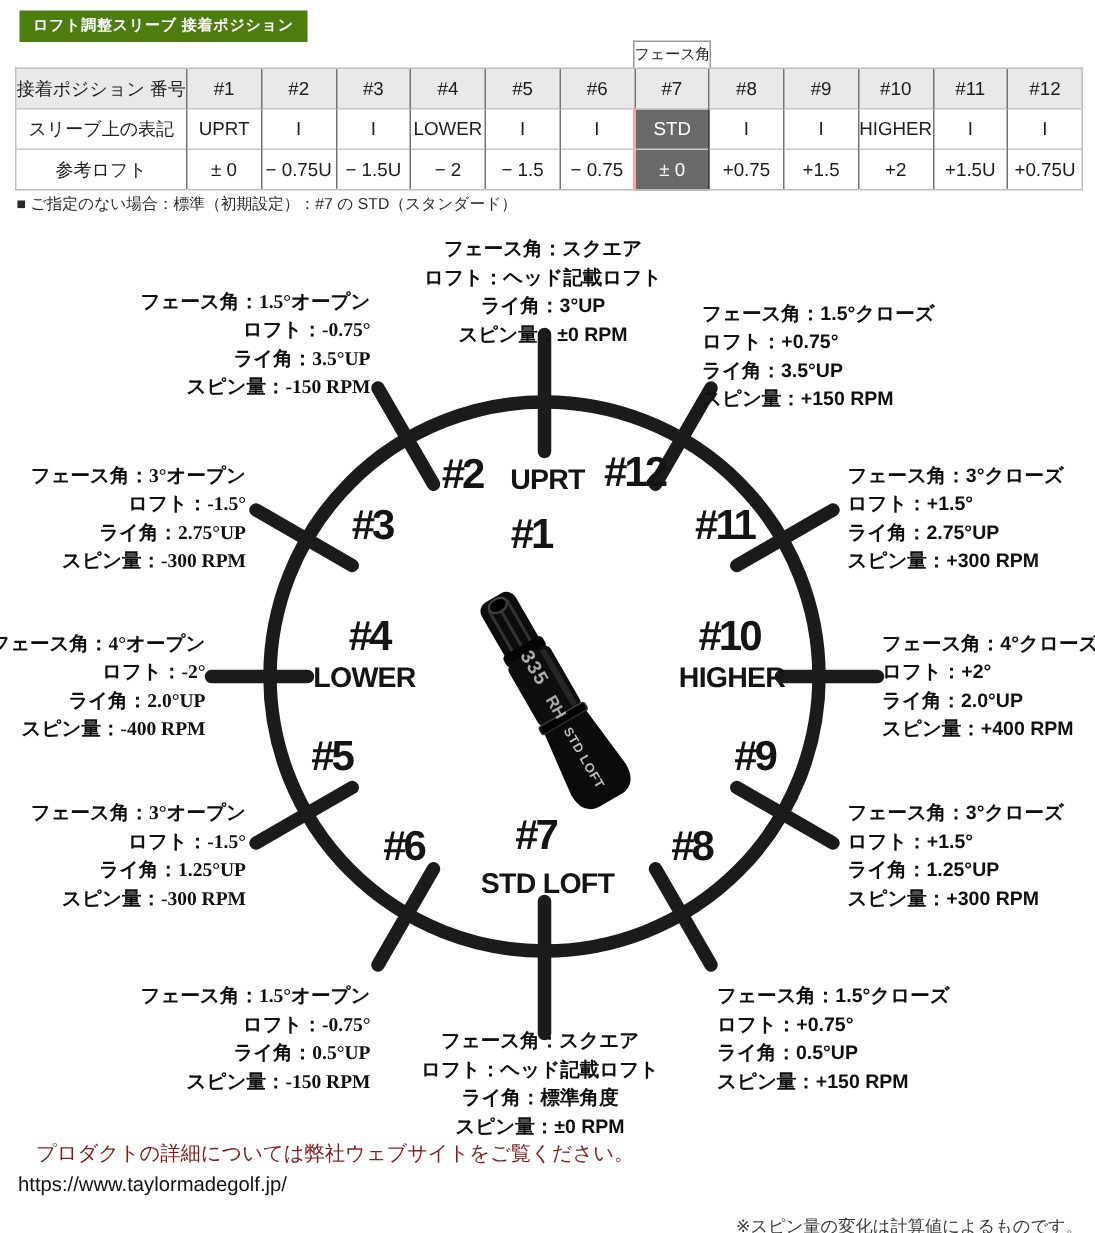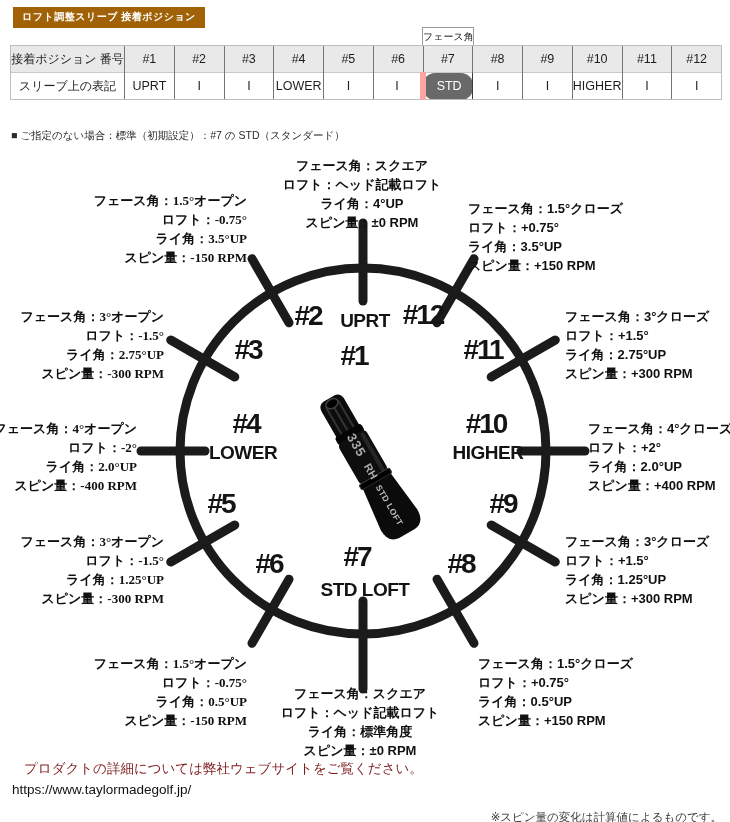--- a/index.html
+++ b/index.html
@@ -3,42 +3,42 @@
 <meta charset="utf-8">
 <style>
   html,body{margin:0;padding:0;}
   body{
     width:730px;height:822px;position:relative;background:#ffffff;
     font-family:"Liberation Sans","DejaVu Sans",sans-serif;
     color:#111;overflow:hidden;
   }
   
   .badge{
-    position:absolute;left:13px;top:7px;background:#a16207;color:#fff;
+    position:absolute;left:13px;top:7px;background:#4d7c0f;color:#fff;
     font-size:10px;font-weight:700;padding:3px 9px 4px;letter-spacing:.5px;
     white-space:nowrap;
   }
   
   .tbl-wrap{position:absolute;left:10px;top:45px;}
   table{border-collapse:collapse;table-layout:fixed;}
   col.lbl{width:114px;}
   col.pos{width:49.75px;}
   td,th{
     height:26px;text-align:center;vertical-align:middle;
     font-size:12.5px;font-weight:400;color:#1d1d1d;
     border-left:1px solid #757575;border-top:1px solid #c9c9c9;
     padding:0;white-space:nowrap;
   }
   tr td:first-child,tr th:first-child{border-left:1px solid #bdbdbd;}
   tr td:last-child,tr th:last-child{border-right:1px solid #bdbdbd;}
   tr:first-child th{border-top:1px solid #bdbdbd;}
   tr:last-child td{border-bottom:1px solid #bdbdbd;}
   thead th{background:#e9e9e9;}
   .row-label{font-size:12px;color:#222;}
-  .dark{background:#696969;color:#ffffff;border-left:6px solid #fca5a5;border-radius:12px;}
+  .dark{background:#696969;color:#ffffff;border-left:2px solid #fca5a5;}
   .dark + td{border-left:1px solid #3a3a3a;}
   .initial-box{
     position:absolute;left:422px;top:27px;width:50px;height:18px;
     border:1px solid #9a9a9a;border-bottom:none;background:#fff;
     font-size:10px;line-height:18px;text-align:center;color:#222;white-space:nowrap;
   }
   .tbl-note{
     position:absolute;left:11px;top:129px;font-size:10.5px;color:#2a2a2a;white-space:nowrap;
   }
   
@@ -128,20 +128,35 @@
         <td>LOWER</td>
         <td>I</td>
         <td>I</td>
         <td class="dark">STD</td>
         <td>I</td>
         <td>I</td>
         <td>HIGHER</td>
         <td>I</td>
         <td>I</td>
       </tr>
+      <tr>
+        <td class="row-label">参考ロフト</td>
+        <td>± 0</td>
+        <td>− 0.75U</td>
+        <td>− 1.5U</td>
+        <td>− 2</td>
+        <td>− 1.5</td>
+        <td>− 0.75</td>
+        <td class="dark">± 0</td>
+        <td>+0.75</td>
+        <td>+1.5</td>
+        <td>+2</td>
+        <td>+1.5U</td>
+        <td>+0.75U</td>
+      </tr>
     </tbody>
   </table>
 </div>
 <div class="tbl-note">■ ご指定のない場合：標準（初期設定）：#7 の STD（スタンダード）</div>
 
 <svg class="dial" width="730" height="822" viewBox="0 0 730 822" aria-hidden="true">
   <circle cx="363" cy="451" r="183" fill="none" stroke="#1b1b1b" stroke-width="9"></circle>
   <g stroke="#1b1b1b" stroke-width="9" stroke-linecap="round">
     <line x1="363" y1="301" x2="363" y2="223"></line>
     <line x1="437" y1="322.8" x2="474" y2="258.7"></line>
@@ -192,21 +207,21 @@
 <div class="num n12">#12</div>
 
 <div class="word w-uprt">UPRT</div>
 <div class="word w-lower">LOWER</div>
 <div class="word w-std">STD LOFT</div>
 <div class="word w-higher">HIGHER</div>
 
 <div class="ann ac a1">
   <div>フェース角：スクエア</div>
   <div>ロフト：ヘッド記載ロフト</div>
-  <div>ライ角：4°UP</div>
+  <div>ライ角：3°UP</div>
   <div>スピン量：±0 RPM</div>
 </div>
 <div class="ann ar a2">
   <div>フェース角：1.5°オープン</div>
   <div>ロフト：-0.75°</div>
   <div>ライ角：3.5°UP</div>
   <div>スピン量：-150 RPM</div>
 </div>
 <div class="ann ar a3">
   <div>フェース角：3°オープン</div>

